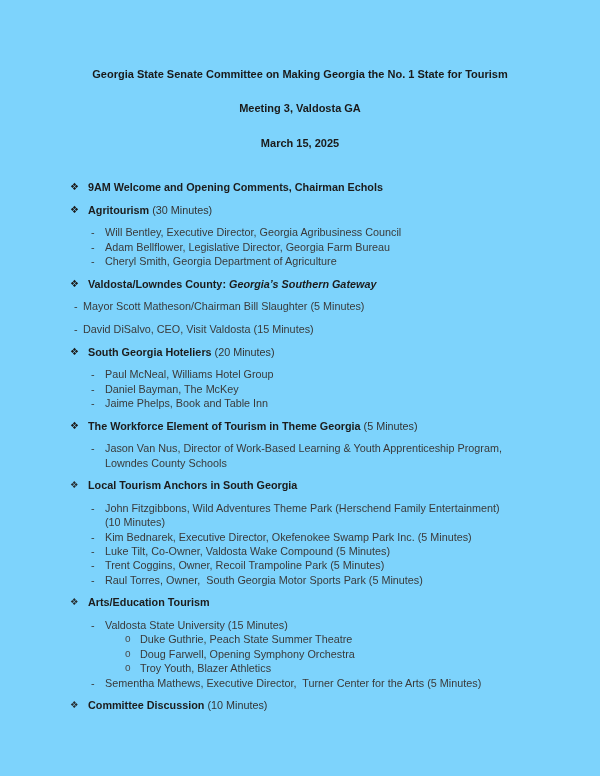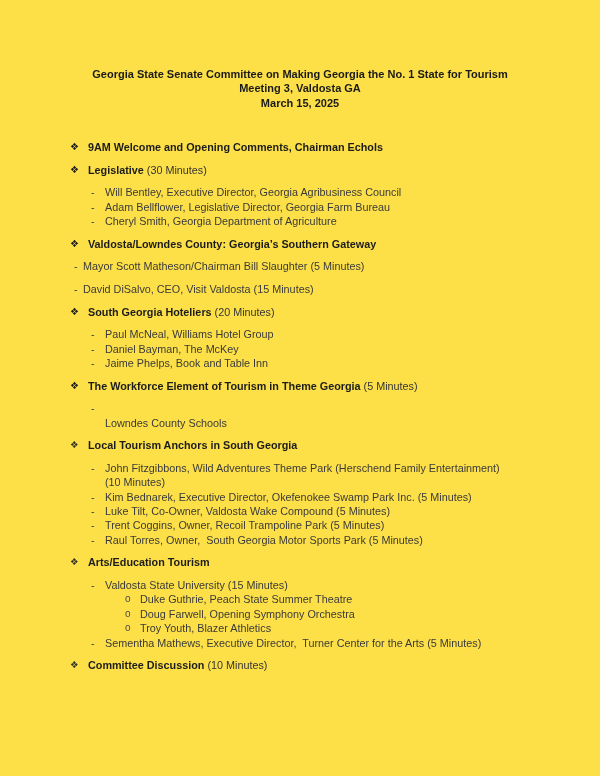--- a/index.html
+++ b/index.html
@@ -7,47 +7,47 @@
     margin: 0; padding: 0;
     width: 600px; height: 776px;
     background: #ffffff;
     overflow: hidden;
     font-family: "Liberation Sans", "DejaVu Sans", sans-serif;
     font-size: 10.8px;
     line-height: 14.4px;
     color: #3a3a3a;
     -webkit-font-smoothing: antialiased;
   }
-  .page { width: 600px; height: 776px; background: #fde047; padding-top: 67px; box-sizing: border-box; }
+  .page { width: 600px; height: 776px; background: #7dd3fc; padding-top: 67px; box-sizing: border-box; }
 
   
   .title-block { width: 600px; text-align: center; }
   .title-line {
     font-weight: 700;
     font-size: 11px;
     color: #1a1a1a;
     white-space: pre-wrap;
   }
-  .title-line + .title-line { margin-top: 0; }
+  .title-line + .title-line { margin-top: 20px; }
 
   
   .agenda { margin-top: 30px; padding-right: 55px; }
   .block + .block { margin-top: 8.2px; }
 
   .row { position: relative; }
   .row .marker { position: absolute; top: 0; }
   .row .text { white-space: pre-wrap; display: inline-block; vertical-align: top; }
 
   
   .section { padding-left: 88px; color: #1c1c1c; font-weight: 700; }
   .section .marker { left: 70px; font-size: 10px; color: #1c1c1c; }
   .section.light .marker { font-weight: 400; font-size: 9.5px; opacity: 0.9; }
 
   .seg.bold { font-weight: 700; margin-top: 12px; }
-  .seg.bold-italic { font-weight: 700; }
+  .seg.bold-italic { font-weight: 700; font-style: italic; }
   .seg.normal { font-weight: 400; color: #343434; }
 
   
   .pdash { padding-left: 83px; }
   .pdash .marker { left: 74px; }
 
   
   .li-dash { padding-left: 105px; }
   .li-dash .marker { left: 91px; }
   .li-circle { padding-left: 140px; }
@@ -58,38 +58,38 @@
 
 <div class="page">
   <div class="title-block">
     <div class="title-line">Georgia State Senate Committee on Making Georgia the No. 1 State for Tourism</div>
     <div class="title-line">Meeting 3, Valdosta GA</div>
     <div class="title-line">March 15, 2025</div>
   </div>
 
   <div class="agenda">
       <div class="row section block"><span class="marker">❖</span><span class="text"><span class="seg bold">9AM Welcome and Opening Comments, Chairman Echols</span></span></div>
-      <div class="row section block"><span class="marker">❖</span><span class="text"><span class="seg bold">Legislative</span><span class="seg normal"> (30 Minutes)</span></span></div>
+      <div class="row section block"><span class="marker">❖</span><span class="text"><span class="seg bold">Agritourism</span><span class="seg normal"> (30 Minutes)</span></span></div>
       <div class="block list">
         <div class="row li-dash"><span class="marker">-</span><span class="text"><span class="line">Will Bentley, Executive Director, Georgia Agribusiness Council</span></span></div>
         <div class="row li-dash"><span class="marker">-</span><span class="text"><span class="line">Adam Bellflower, Legislative Director, Georgia Farm Bureau</span></span></div>
         <div class="row li-dash"><span class="marker">-</span><span class="text"><span class="line">Cheryl Smith, Georgia Department of Agriculture</span></span></div>
       </div>
       <div class="row section block"><span class="marker">❖</span><span class="text"><span class="seg bold">Valdosta/Lowndes County: </span><span class="seg bold-italic">Georgia’s Southern Gateway</span></span></div>
       <div class="row pdash block"><span class="marker">-</span><span class="text">Mayor Scott Matheson/Chairman Bill Slaughter (5 Minutes)</span></div>
       <div class="row pdash block"><span class="marker">-</span><span class="text">David DiSalvo, CEO, Visit Valdosta (15 Minutes)</span></div>
       <div class="row section block"><span class="marker">❖</span><span class="text"><span class="seg bold">South Georgia Hoteliers</span><span class="seg normal"> (20 Minutes)</span></span></div>
       <div class="block list">
         <div class="row li-dash"><span class="marker">-</span><span class="text"><span class="line">Paul McNeal, Williams Hotel Group</span></span></div>
         <div class="row li-dash"><span class="marker">-</span><span class="text"><span class="line">Daniel Bayman, The McKey</span></span></div>
         <div class="row li-dash"><span class="marker">-</span><span class="text"><span class="line">Jaime Phelps, Book and Table Inn</span></span></div>
       </div>
       <div class="row section block"><span class="marker">❖</span><span class="text"><span class="seg bold">The Workforce Element of Tourism in Theme Georgia</span><span class="seg normal"> (5 Minutes)</span></span></div>
       <div class="block list">
-        <div class="row li-dash"><span class="marker">-</span><span class="text"><br><span class="line">Lowndes County Schools</span></span></div>
+        <div class="row li-dash"><span class="marker">-</span><span class="text"><span class="line">Jason Van Nus, Director of Work-Based Learning &amp; Youth Apprenticeship Program,</span><br><span class="line">Lowndes County Schools</span></span></div>
       </div>
       <div class="row section block light"><span class="marker">❖</span><span class="text"><span class="seg bold">Local Tourism Anchors in South Georgia</span></span></div>
       <div class="block list">
         <div class="row li-dash"><span class="marker">-</span><span class="text"><span class="line">John Fitzgibbons, Wild Adventures Theme Park (Herschend Family Entertainment)</span><br><span class="line">(10 Minutes)</span></span></div>
         <div class="row li-dash"><span class="marker">-</span><span class="text"><span class="line">Kim Bednarek, Executive Director, Okefenokee Swamp Park Inc. (5 Minutes)</span></span></div>
         <div class="row li-dash"><span class="marker">-</span><span class="text"><span class="line">Luke Tilt, Co-Owner, Valdosta Wake Compound (5 Minutes)</span></span></div>
         <div class="row li-dash"><span class="marker">-</span><span class="text"><span class="line">Trent Coggins, Owner, Recoil Trampoline Park (5 Minutes)</span></span></div>
         <div class="row li-dash"><span class="marker">-</span><span class="text"><span class="line">Raul Torres, Owner,  South Georgia Motor Sports Park (5 Minutes)</span></span></div>
       </div>
       <div class="row section block light"><span class="marker">❖</span><span class="text"><span class="seg bold">Arts/Education Tourism</span></span></div>

